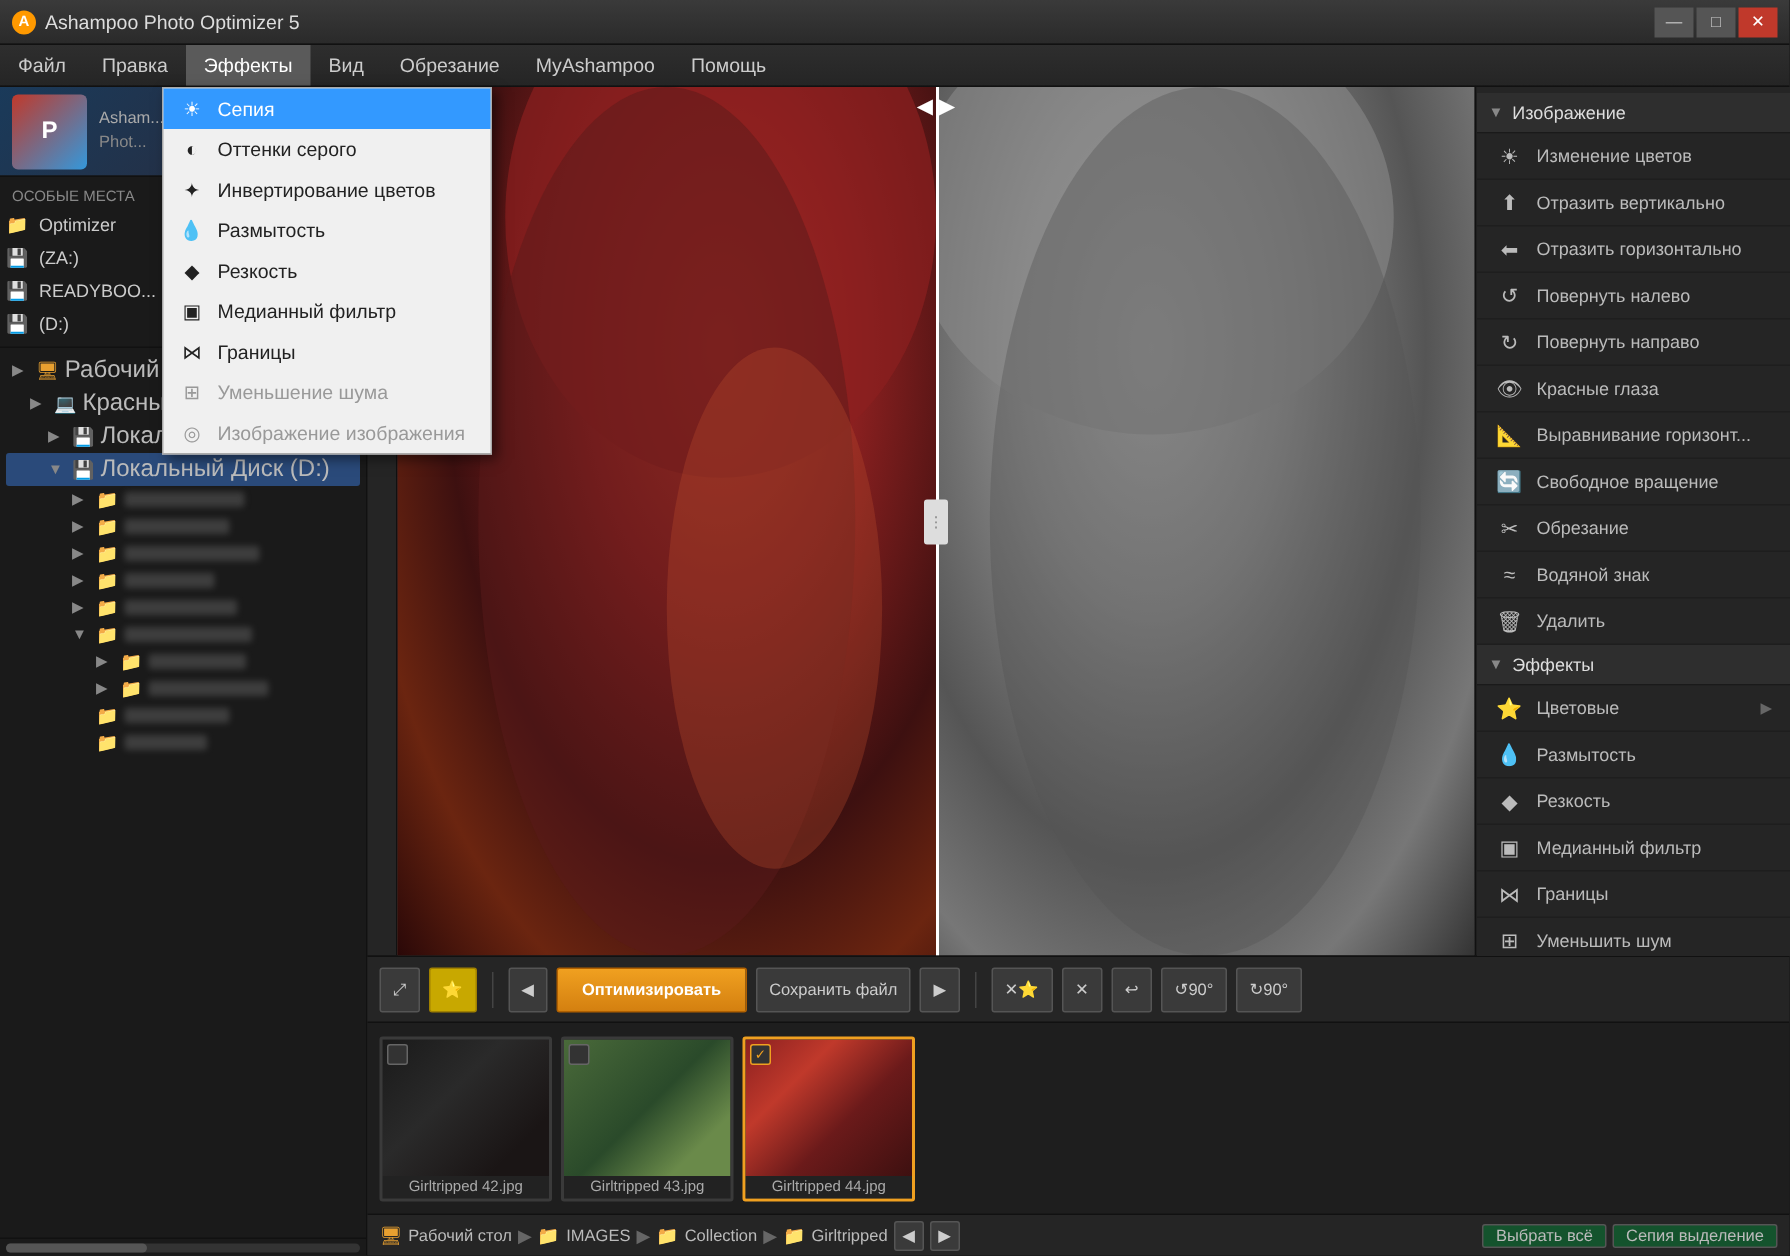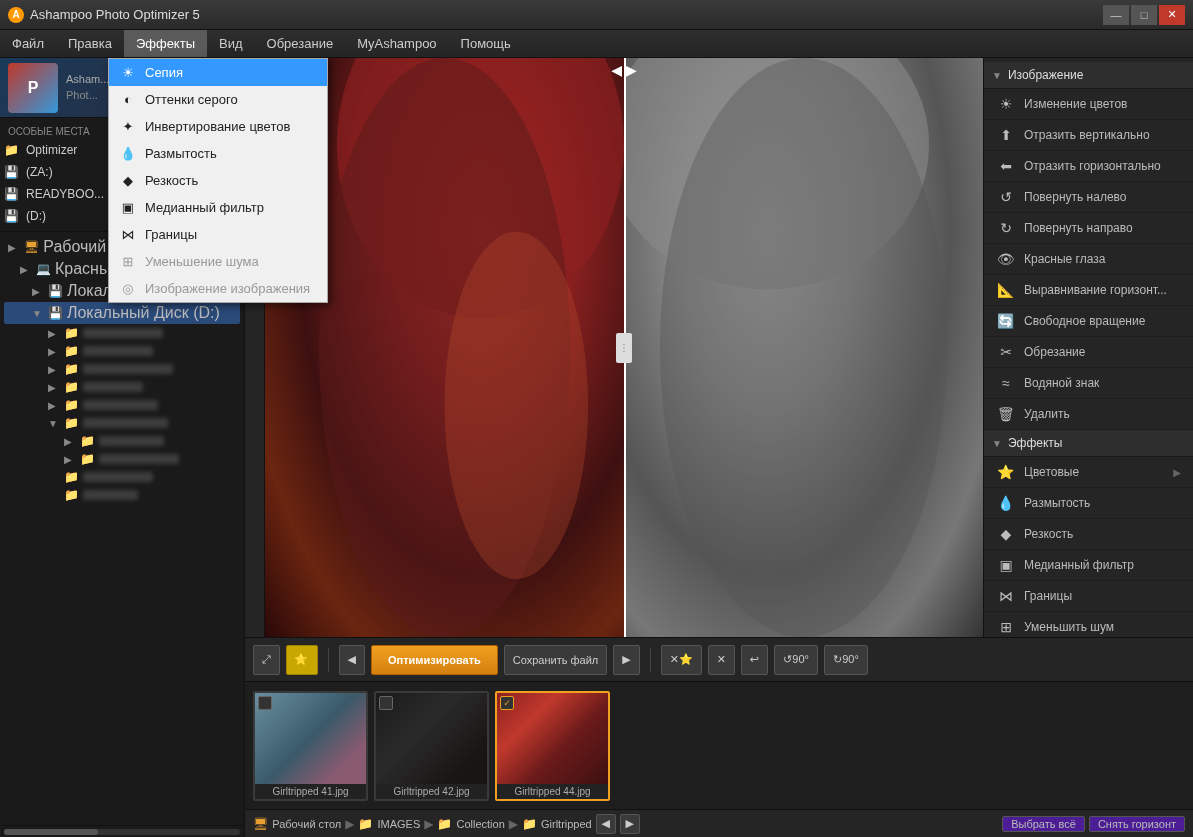--- a/index.html
+++ b/index.html
@@ -201,21 +201,21 @@
     .status-bar {
       height: 28px; background: #252525; border-top: 1px solid #111;
       display: flex; align-items: center; padding: 0 8px; gap: 4px;
     }
     .breadcrumb-item {
       display: flex; align-items: center; gap: 4px; color: #bbb; font-size: 11px; cursor: pointer;
     }
     .breadcrumb-arrow { color: #666; }
     .breadcrumb-folder-icon { color: #e8a030; font-size: 12px; }
     .status-btn {
-      height: 16px; padding: 0 8px; background: #4c1d95; border: 1px solid #555;
+      height: 16px; padding: 0 8px; background: #14532d; border: 1px solid #555;
       color: #bbb; font-size: 11px; cursor: pointer; border-radius: 2px;
     }
     .nav-btn { width: 20px; height: 20px; background: #3a3a3a; border: 1px solid #555; color: #ccc; font-size: 11px; cursor: pointer; display: flex; align-items: center; justify-content: center; border-radius: 2px; }
     .status-sep { flex: 1; }
 
     
     .thumb-41 { background: linear-gradient(135deg, #6a8fa0 0%, #3a5a6a 50%, #8a5a70 80%); }
     .thumb-42 { background: linear-gradient(135deg, #1a1a1a 0%, #2a2a2a 40%, #1a1515 80%); }
     .thumb-43 { background: linear-gradient(135deg, #4a6a3a 0%, #2a4a2a 50%, #6a8a4a 80%); }
     .thumb-44 { background: linear-gradient(135deg, #8b2020 0%, #c0392b 30%, #6b1a1a 60%, #3d1010 100%); }
@@ -580,34 +580,34 @@
         <button class="toolbar-btn">
           <span>↺90°</span>
         </button>
         <button class="toolbar-btn">
           <span>↻90°</span>
         </button>
       </div>
 
       <div class="filmstrip">
 
-        <div class="film-item">
-          <div class="film-thumb thumb-41">
-            <div class="film-checkbox"></div>
-          </div>
-          <div class="film-name">Girltripped 41.jpg</div>
-        </div>
 
         <div class="film-item">
           <div class="film-thumb thumb-42">
             <div class="film-checkbox"></div>
           </div>
           <div class="film-name">Girltripped 42.jpg</div>
         </div>
 
+        <div class="film-item">
+          <div class="film-thumb thumb-43">
+            <div class="film-checkbox"></div>
+          </div>
+          <div class="film-name">Girltripped 43.jpg</div>
+        </div>
 
         <div class="film-item selected">
           <div class="film-thumb thumb-44">
             <div class="film-checkbox" style="background:#333;border-color:#f0a020;">✓</div>
           </div>
           <div class="film-name">Girltripped 44.jpg</div>
         </div>
 
       </div>
 
@@ -634,18 +634,18 @@
         </div>
 
         <div class="nav-btn">◀</div>
         <div class="nav-btn">▶</div>
 
         <div class="status-sep"></div>
         <button class="status-btn">
           <span>Выбрать всё</span>
         </button>
         <button class="status-btn">
-          <span>Снять горизонт</span>
+          <span>Сепия выделение</span>
         </button>
       </div>
     </div>
   </div>
 </div>
 
 </body></html>

